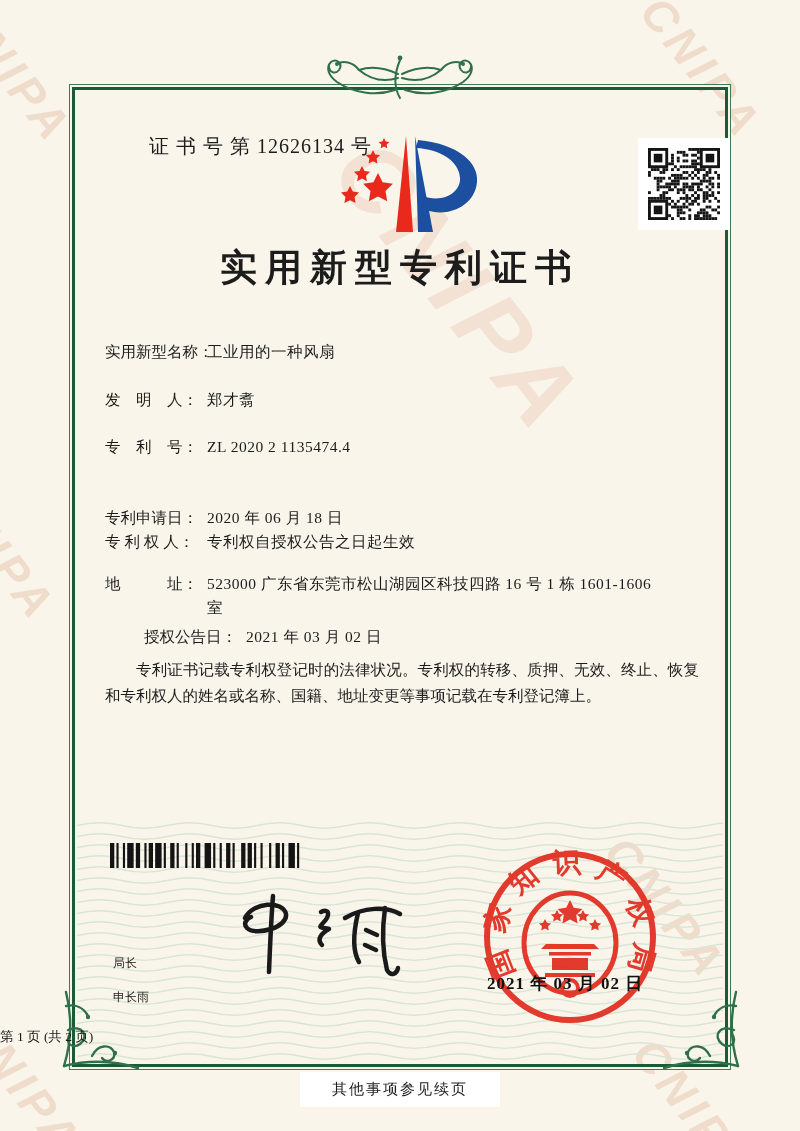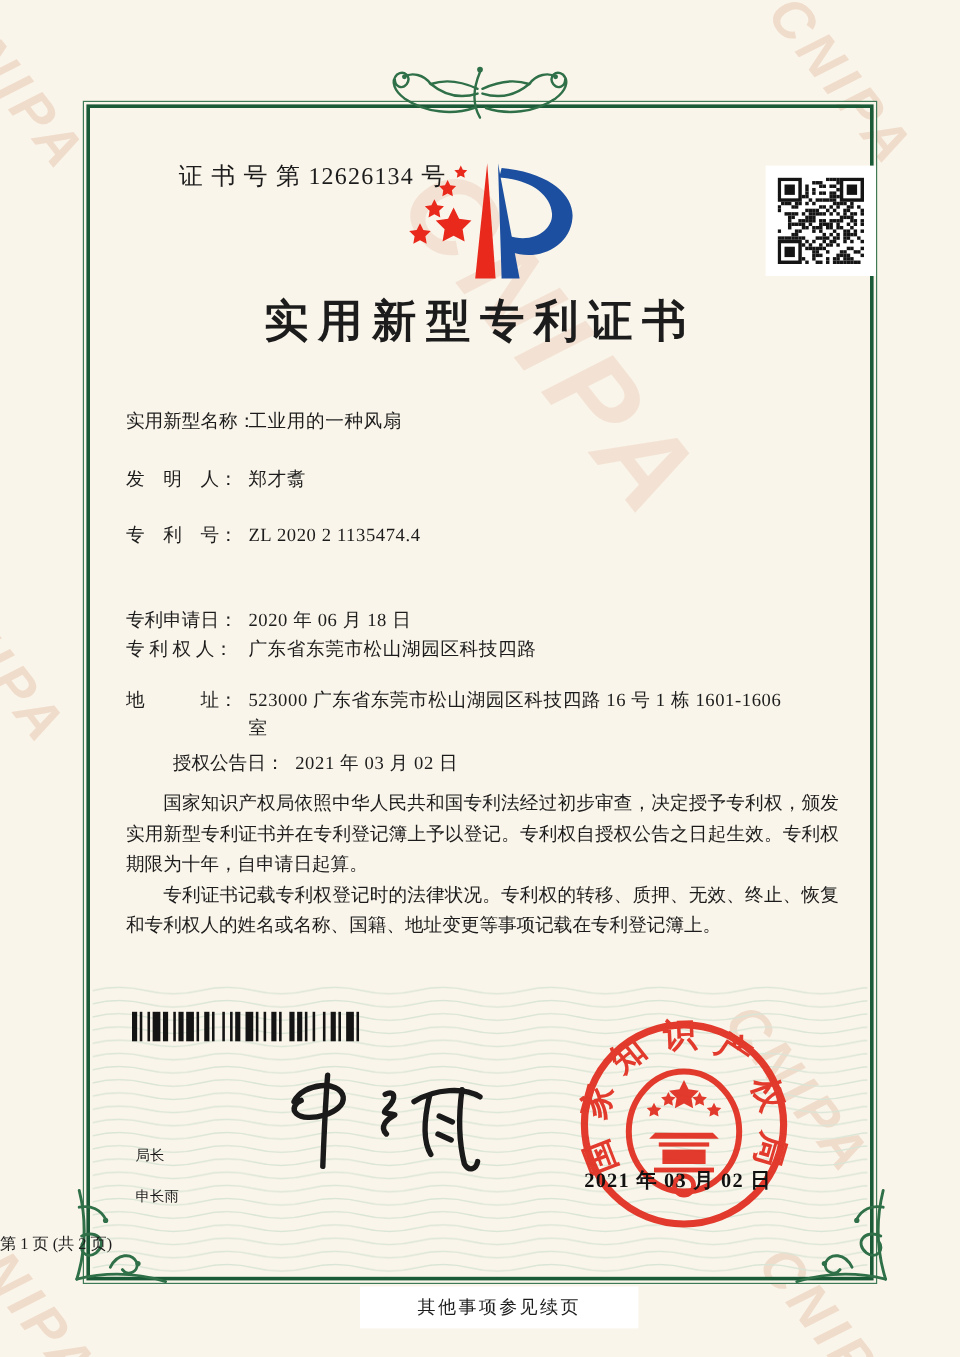--- a/index.html
+++ b/index.html
@@ -45,21 +45,21 @@
   .signblock{position:absolute;left:113px;top:903px;
     font-family:Liberation Sans, sans-serif;font-size:12px;line-height:34px;margin-top:43px;}
   .signature{position:absolute;left:225px;top:882px;}
   .seal{position:absolute;left:481px;top:848px;width:178px;height:178px;}
   .sealdate{
     position:absolute;left:485px;top:972px;width:160px;text-align:center;
     font-size:17px;letter-spacing:1px;color:#111;font-weight:bold;
   }
   .pageinfo{position:absolute;left:0;top:1028px;width:800px;text-align:left;font-size:13.5px;}
   .contnote{
-    position:absolute;left:300px;top:1072px;width:232px;background:#ffffff;
+    position:absolute;left:300px;top:1072px;width:200px;background:#ffffff;
     text-align:center;font-size:15px;letter-spacing:2px;padding:8px 0;
   }
   .orn-top{position:absolute;left:315px;top:52px;}
   .orn-bl{position:absolute;left:58px;top:990px;}
   .orn-br{position:absolute;left:662px;top:990px;transform:scaleX(-1);}
 </style>
 </head>
 <body>
 
 <div class="wm" style="left:-18px;top:-10px;">CNIPA</div>
@@ -387,31 +387,30 @@
 <div class="fieldrow" style="top:388px;">
   <span class="flabel">发　明　人：</span><span class="fvalue">郑才翥</span>
 </div>
 <div class="fieldrow" style="top:435px;">
   <span class="flabel">专　利　号：</span><span class="fvalue">ZL 2020 2 1135474.4</span>
 </div>
 <div class="fieldrow" style="top:506px;">
   <span class="flabel">专利申请日：</span><span class="fvalue">2020 年 06 月 18 日</span>
 </div>
 <div class="fieldrow" style="top:530px;">
-  <span class="flabel">专 利 权 人：</span><span class="fvalue">广东省东莞市松山湖园区科技四路</span>
+  <span class="flabel">专 利 权 人：</span><span class="fvalue">专利权自授权公告之日起生效</span>
 </div>
 <div class="fieldrow addr" style="top:572px;">
   <span class="flabel">地　　　址：</span><span class="fvalue">523000 广东省东莞市松山湖园区科技四路 16 号 1 栋 1601-1606 室</span>
 </div>
 <div class="fieldrow" style="top:625px;margin-left:39px;">
   <span class="flabel">授权公告日：</span><span class="fvalue">2021 年 03 月 02 日</span>
 </div>
 
 <div class="paras">
-  <p>国家知识产权局依照中华人民共和国专利法经过初步审查，决定授予专利权，颁发实用新型专利证书并在专利登记簿上予以登记。专利权自授权公告之日起生效。专利权期限为十年，自申请日起算。</p>
   <p>专利证书记载专利权登记时的法律状况。专利权的转移、质押、无效、终止、恢复和专利权人的姓名或名称、国籍、地址变更等事项记载在专利登记簿上。</p>
 </div>
 
 <svg class="barcode" id="barcode" width="212" height="25" viewBox="0 0 212 25" xmlns="http://www.w3.org/2000/svg">
     <rect x="0" y="0" width="4.3" height="25" fill="#141414"></rect>
     <rect x="6.449999999999999" y="0" width="2.15" height="25" fill="#141414"></rect>
     <rect x="12.899999999999999" y="0" width="2.15" height="25" fill="#141414"></rect>
     <rect x="17.2" y="0" width="6.449999999999999" height="25" fill="#141414"></rect>
     <rect x="25.799999999999997" y="0" width="4.3" height="25" fill="#141414"></rect>
     <rect x="34.4" y="0" width="2.15" height="25" fill="#141414"></rect>

